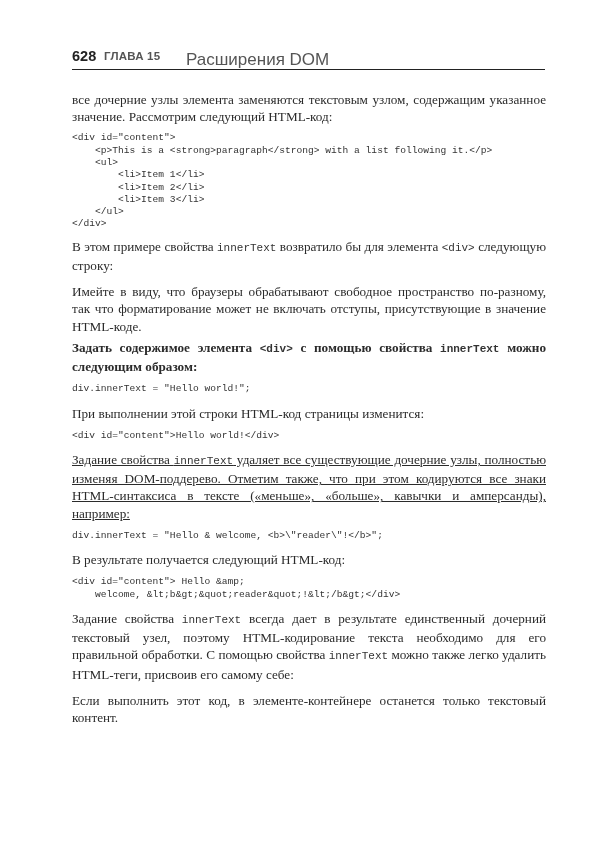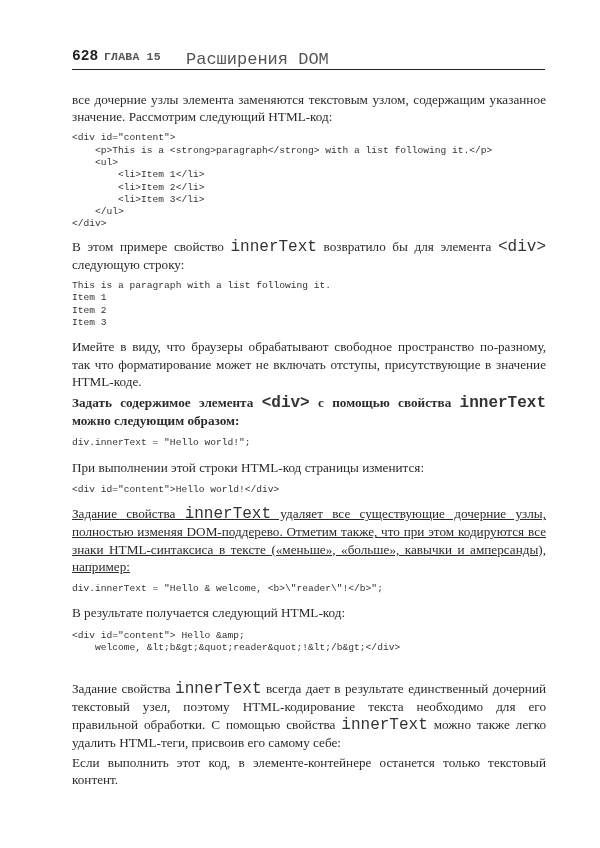--- a/index.html
+++ b/index.html
@@ -1,25 +1,25 @@
 <!DOCTYPE html>
 <html><head>
   <meta charset="utf-8">
   <style>
     html, body { margin: 0; padding: 0; background: #ffffff; }
     body { width: 600px; height: 848px; position: relative; overflow: hidden; color: #2a2a2a; }
     .page { position: absolute; left: 72px; top: 0; width: 474px; }
-    .running-head { position: absolute; left: 0; top: 48px; width: 474px; height: 20px; font-family: Liberation Mono, monospace; }
+    .running-head { position: absolute; left: 0; top: 48px; width: 474px; height: 20px; font-family: Liberation Sans, sans-serif; }
     .page-number { position: absolute; left: 0; top: 0; font-size: 14.5px; font-weight: bold; color: #222; }
     .chapter-label { position: absolute; left: 32px; top: 2px; font-size: 11.5px; font-weight: bold; color: #555; letter-spacing: 0.2px; }
     .chapter-title { position: absolute; left: 114px; top: 2px; font-size: 17px; color: #555; }
     .rule { position: absolute; left: 0; top: 69px; width: 473px; height: 1.3px; background: #222; }
     .body { position: absolute; left: 0; top: 91px; width: 474px; }
     p.txt { margin: 0; font-family: "Liberation Serif", serif; font-size: 13.2px; line-height: 17.2px; text-align: justify; color: #2b2b2b; }
-    p.txt .code { font-family: "Liberation Mono", monospace; font-size: 16px; color: #333; }
+    p.txt .code { font-family: "Liberation Mono", monospace; font-size: 11px; color: #333; }
     pre.code-block { margin: 0; font-family: "Liberation Mono", monospace; font-size: 9.6px; line-height: 12.3px; color: #333; white-space: pre; }
   </style>
 </head>
 <body>
 
 <div class="page">
   <div class="running-head">
     <span class="page-number">628</span>
     <span class="chapter-label">ГЛАВА 15</span>
     <span class="chapter-title">Расширения DOM</span>
@@ -35,27 +35,23 @@
     <pre class="code-block" style="margin-top:7px;">&lt;div id="content"&gt;
     &lt;p&gt;This is a &lt;strong&gt;paragraph&lt;/strong&gt; with a list following it.&lt;/p&gt;
     &lt;ul&gt;
         &lt;li&gt;Item 1&lt;/li&gt;
         &lt;li&gt;Item 2&lt;/li&gt;
         &lt;li&gt;Item 3&lt;/li&gt;
     &lt;/ul&gt;
 &lt;/div&gt;</pre>
 
     <p class="txt" style="margin-top:7px;">
-      <span>В этом примере свойство </span><span class="code">innerText</span><span> возвратило бы для элемента </span><span class="code">&lt;div&gt;</span><span> следующую строку:</span>
+      <span>В этом примере свойства </span><span class="code">innerText</span><span> возвратило бы для элемента </span><span class="code">&lt;div&gt;</span><span> следующую строку:</span>
     </p>
 
-    <pre class="code-block" style="margin-top:7px;">This is a paragraph with a list following it.
-Item 1
-Item 2
-Item 3</pre>
 
     <p class="txt" style="margin-top:9px;">
       <span>Имейте в виду, что браузеры обрабатывают свободное пространство по-разному, так что форматирование может не включать отступы, присутствующие в значение HTML-коде.</span>
     </p>
 
     <p class="txt" style="margin-top:4px;font-weight:bold;">
       <span>Задать содержимое элемента </span><span class="code">&lt;div&gt;</span><span> с помощью свойства </span><span class="code">innerText</span><span> можно следующим образом:</span>
     </p>
 
     <pre class="code-block" style="margin-top:8px;">div.innerText = "Hello world!";</pre>
@@ -72,22 +68,22 @@
 
     <pre class="code-block" style="margin-top:8px;">div.innerText = "Hello &amp; welcome, &lt;b&gt;\"reader\"!&lt;/b&gt;";</pre>
 
     <p class="txt" style="margin-top:9px;">
       <span>В результате получается следующий HTML-код:</span>
     </p>
 
     <pre class="code-block" style="margin-top:8px;">&lt;div id="content"&gt; Hello &amp;amp;
     welcome, &amp;lt;b&amp;gt;&amp;quot;reader&amp;quot;!&amp;lt;/b&amp;gt;&lt;/div&gt;</pre>
 
-    <p class="txt" style="margin-top:26px;">
+    <p class="txt" style="margin-top:9px;">
       <span>Задание свойства </span><span class="code">innerText</span><span> всегда дает в результате единственный дочерний текстовый узел, поэтому HTML-кодирование текста необходимо для его правильной обработки. С помощью свойства </span><span class="code">innerText</span><span> можно также легко удалить HTML-теги, присвоив его самому себе:</span>
     </p>
 
 
-    <p class="txt" style="margin-top:3px;">
+    <p class="txt" style="margin-top:9px;">
       <span>Если выполнить этот код, в элементе-контейнере останется только текстовый контент.</span>
     </p>
   </div>
 </div>
 
 </body></html>

